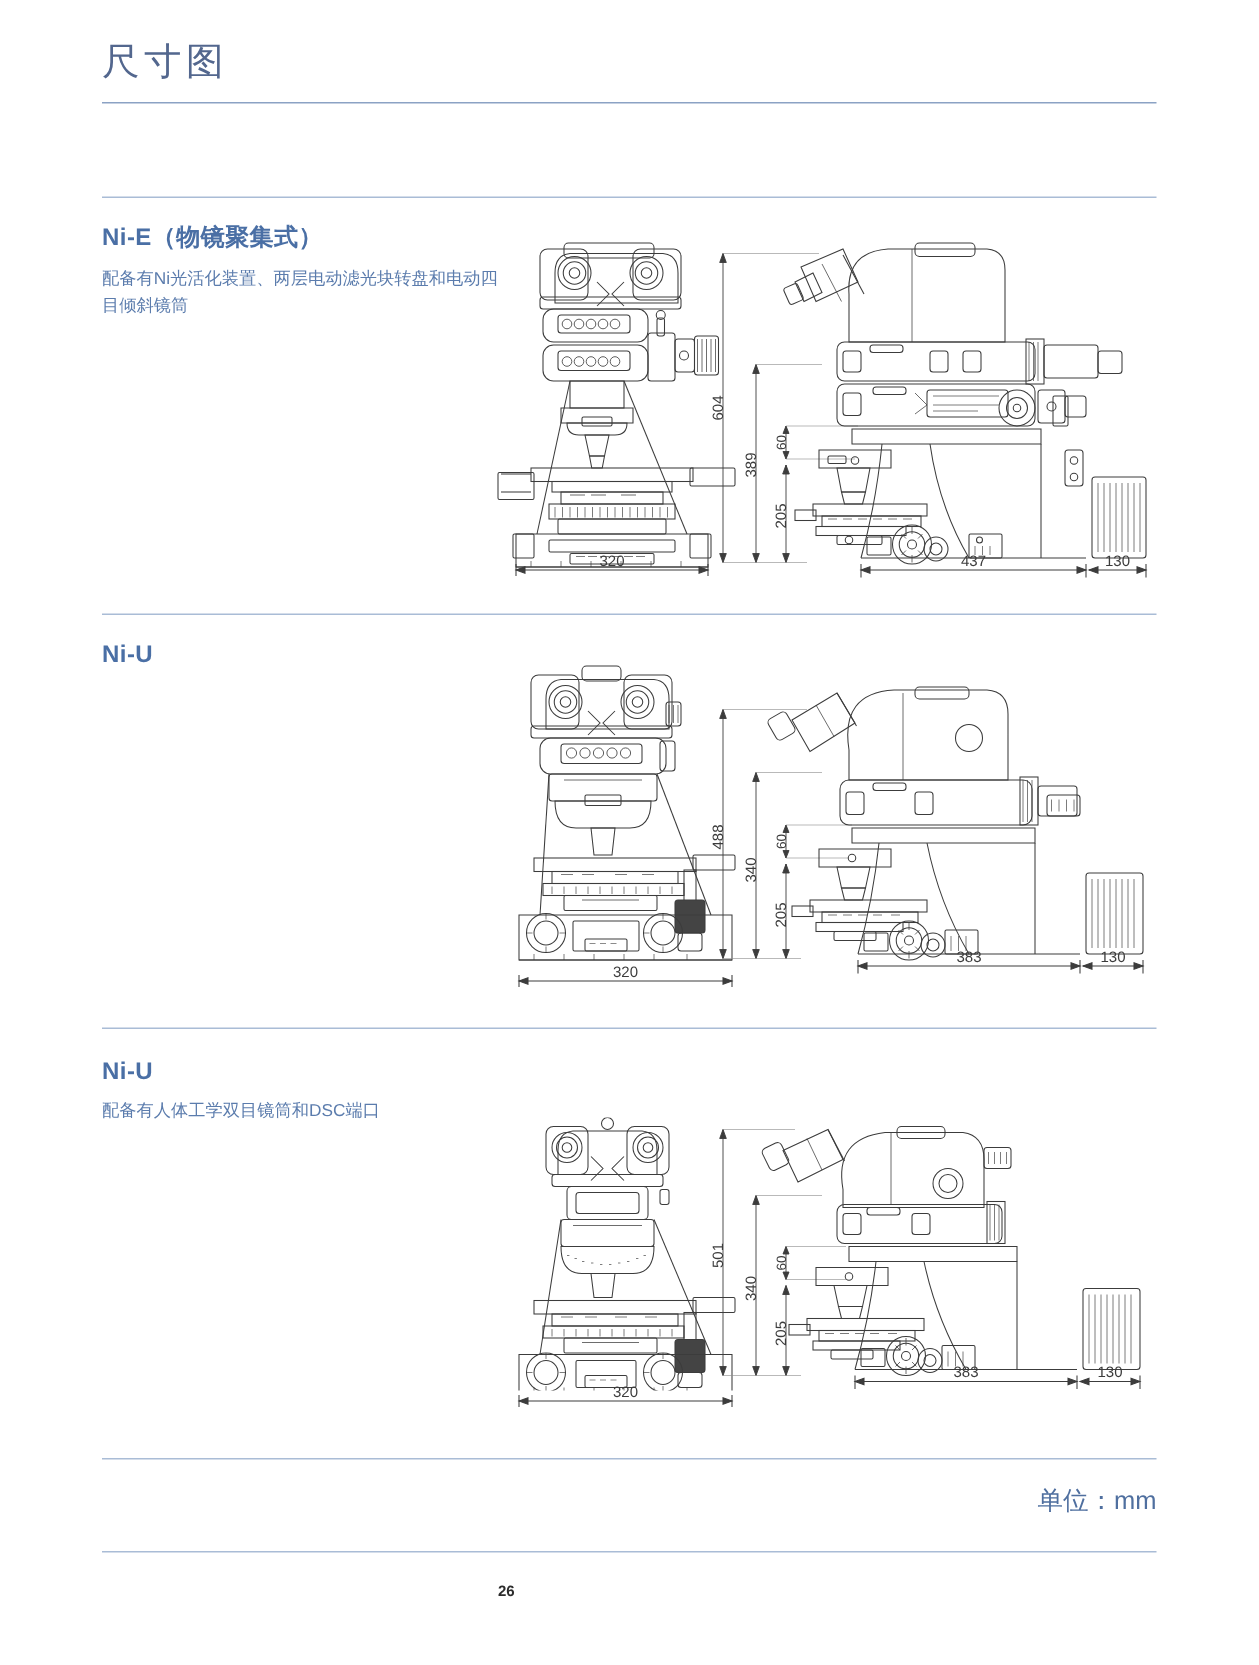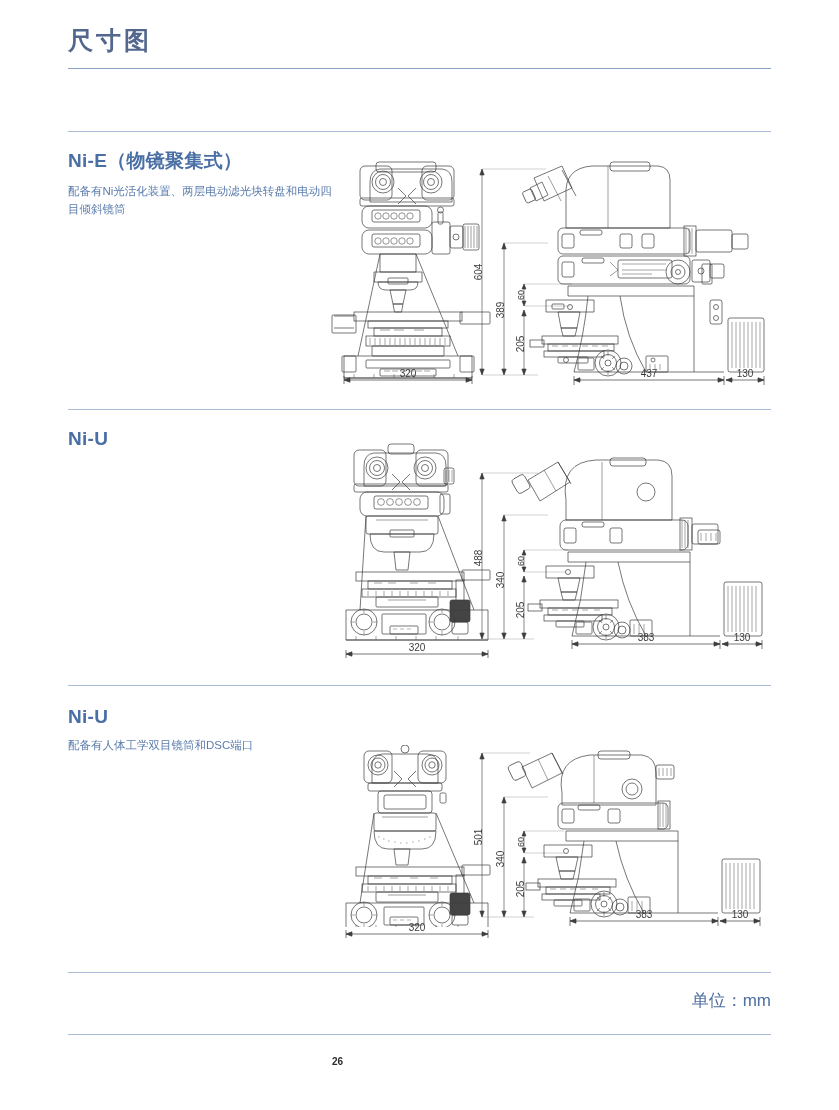--- a/index.html
+++ b/index.html
@@ -21,21 +21,21 @@
     width: 839px;
     height: 1110px;
   }
 
   
   .page-title {
     position: absolute;
     left: 68px;
     top: 24px;
     font-size: 25px;
-    font-weight: 700;
+    font-weight: 400;
     letter-spacing: 3px;
     color: #53678e;
     font-family: "DejaVu Serif", "Liberation Serif", serif;
   }
   .rule {
     position: absolute;
     left: 68px;
     width: 703px;
     height: 0;
     border-top: 1.4px solid #8ba2c4;
@@ -55,21 +55,21 @@
     position: absolute;
     left: 0;
     width: 839px;
   }
   .sec-text {
     position: absolute;
     left: 68px;
     width: 270px;
   }
   .sec-title {
-    font-size: 19px;
+    font-size: 16px;
     font-weight: bold;
     color: #4a6fa5;
     letter-spacing: 0.3px;
     margin-bottom: 9px;
     white-space: nowrap;
   }
   .sec-desc {
     font-size: 11.5px;
     line-height: 1.55;
     color: #5b7cad;

